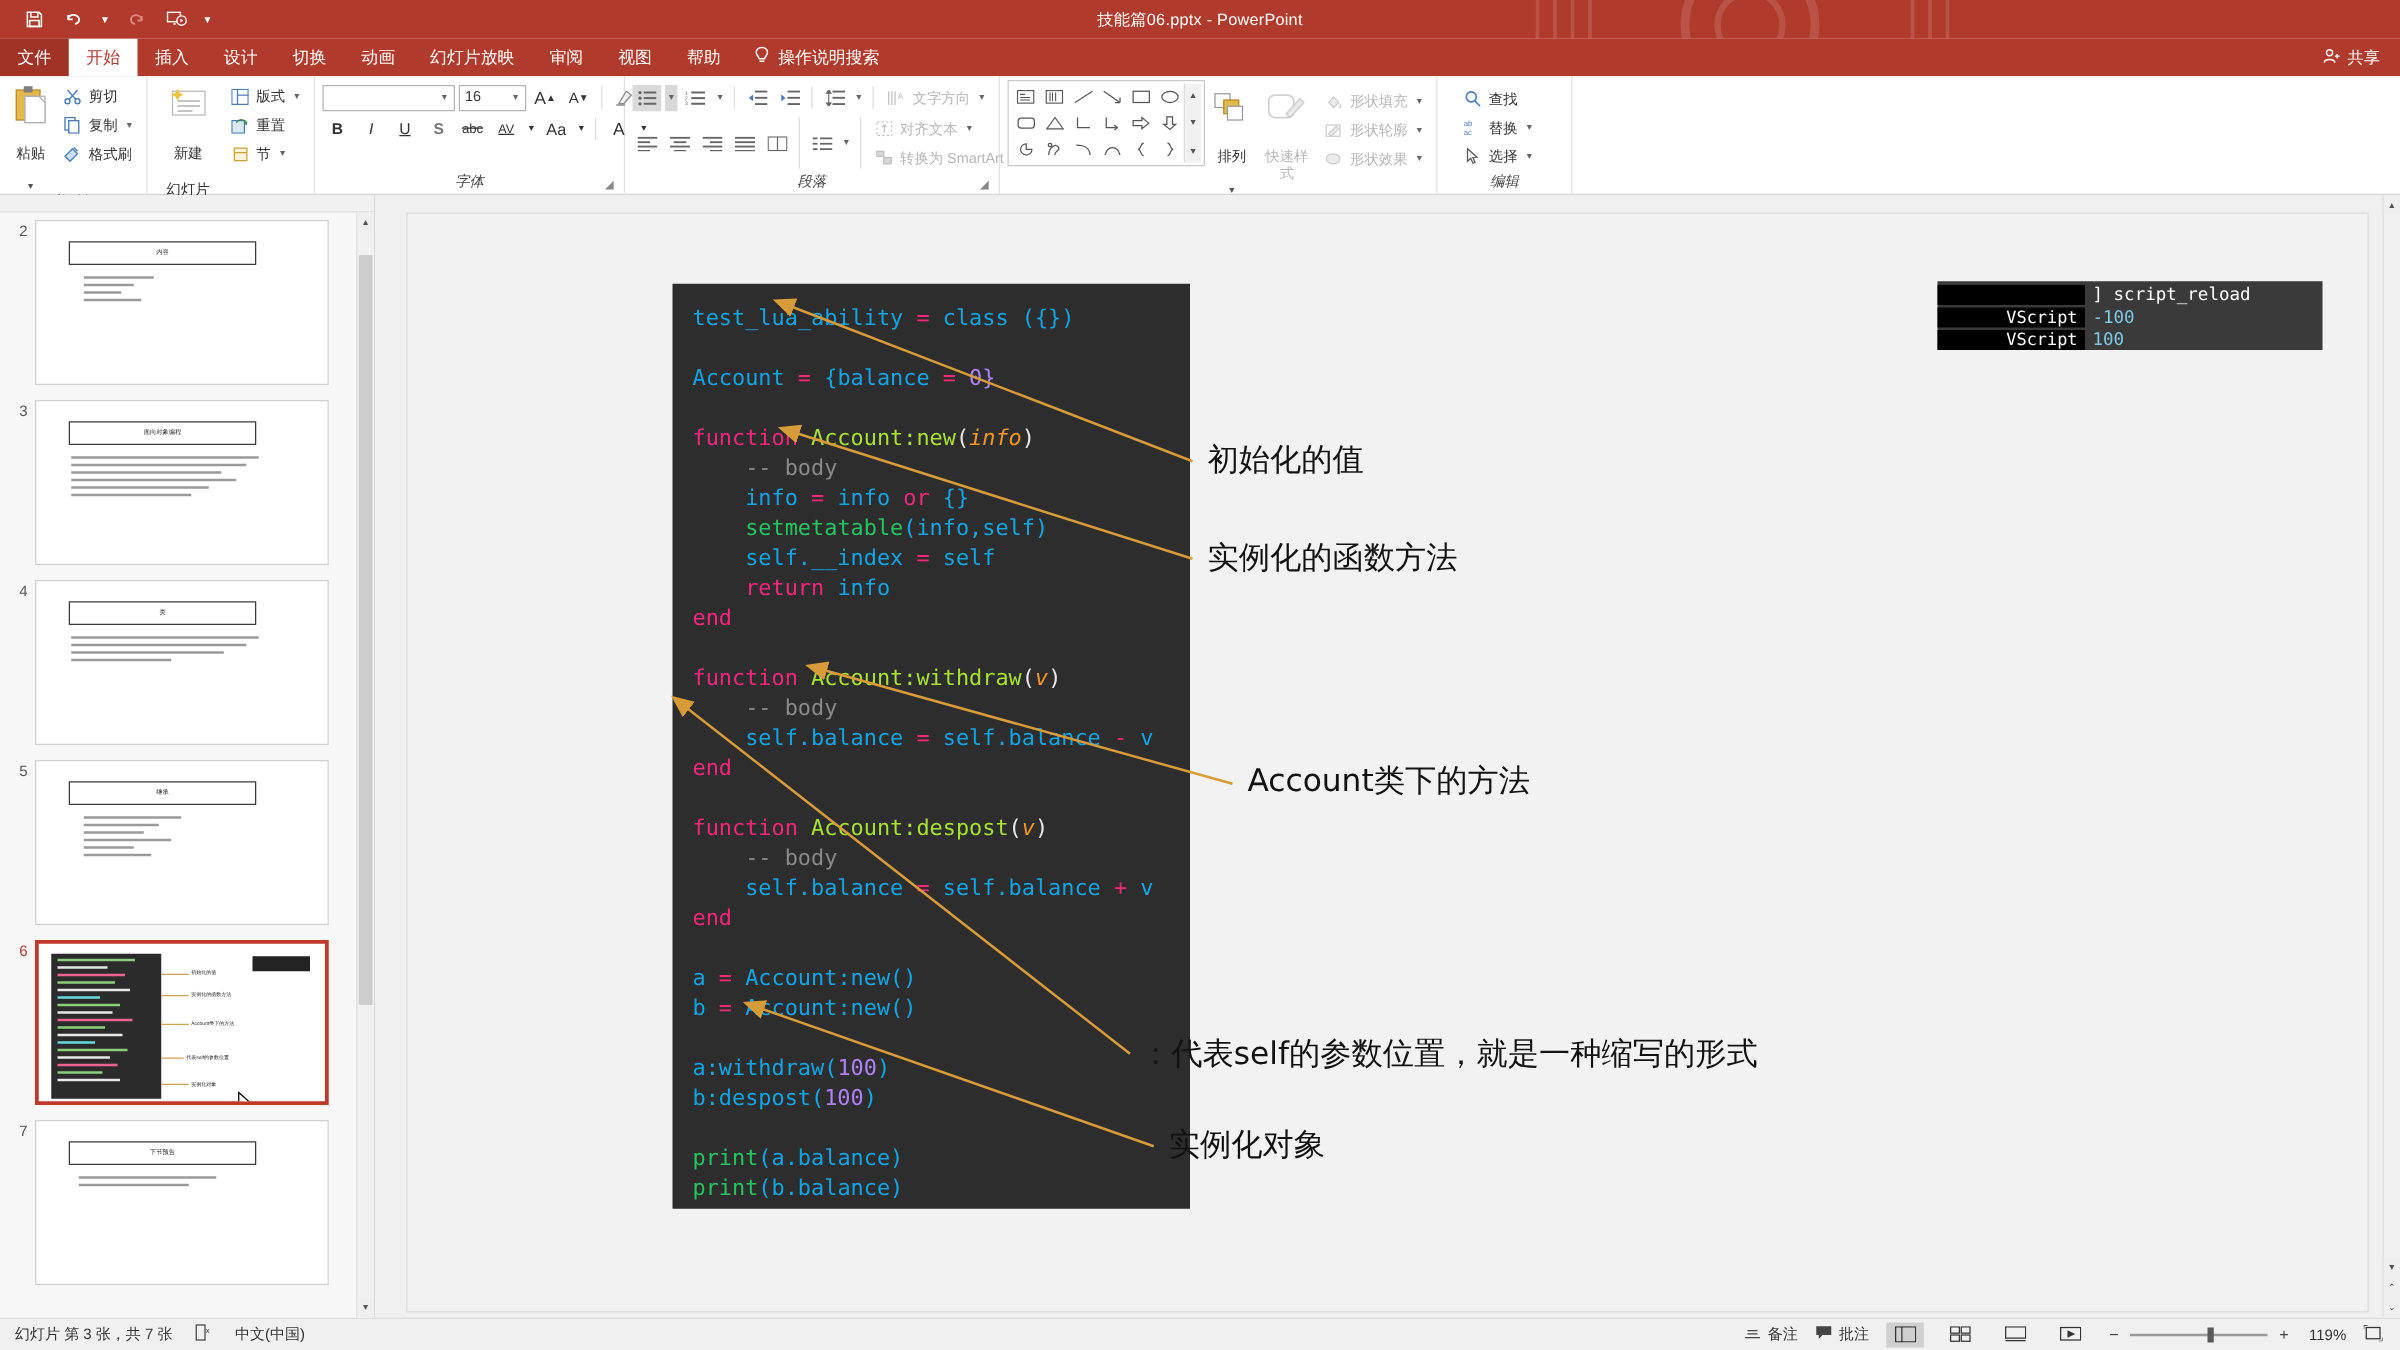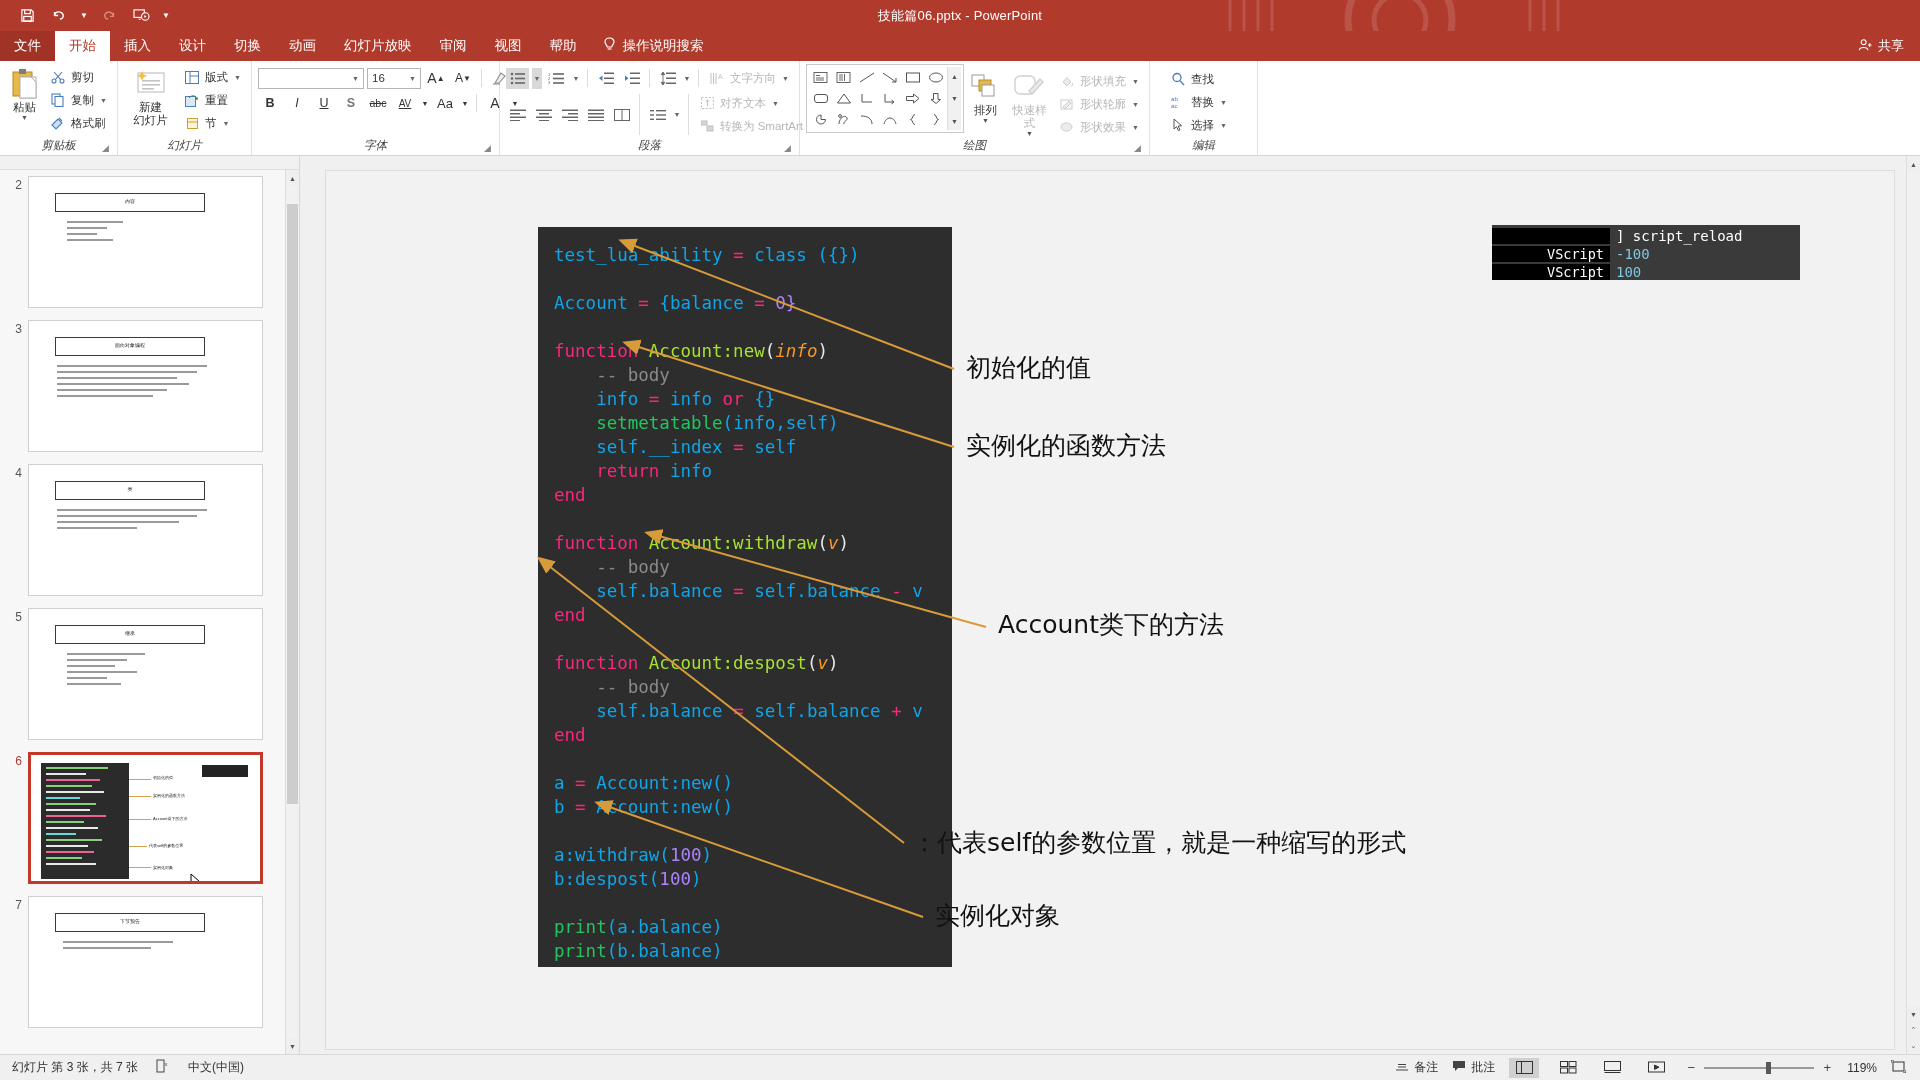--- a/index.html
+++ b/index.html
@@ -55,21 +55,21 @@
   .rgroup { display: flex; flex-direction: column; position: relative; padding: 3px 6px 0 6px; border-right: 1px solid #e2e2e2; }
   .rgroup-body { flex: 1; display: flex; align-items: flex-start; gap: 3px; }
   .rgroup-title {
     height: 17px; font-size: 11.5px; color: #444; text-align: center;
     display:flex; align-items:flex-start; justify-content:center; position: relative; font-style: italic;
   }
   .rgroup-launcher { position: absolute; right: 2px; bottom: 2px; font-size: 9px; color: #888; }
 
   .bigbtn {
     width: 54px; display: flex; flex-direction: column; align-items: center;
-    padding-top: 3px; font-size: 11.5px; color: #333; text-align: center; line-height: 1.15;
+    padding-top: 3px; font-size: 11.5px; color: #333; text-align: center; line-height: 1.15; gap: 16px;
   }
   .bigbtn .gl { height: 34px; display:flex; align-items:center; justify-content:center; }
   .bigbtn .cap { display:block; }
   .bigbtn .dd { font-size: 7px; color:#555; }
   .bigbtn.wide { width: 66px; }
 
   .smallcol { display: flex; flex-direction: column; gap: 1px; padding-top: 2px; }
   .smallbtn {
     height: 22px; display: flex; align-items: center; gap: 5px;
     font-size: 11.5px; color: #333; padding: 0 4px; white-space: nowrap;
@@ -152,21 +152,21 @@
   .c-kw   { color: #f9267d; }
   .c-fn   { color: #a6e22e; }
   .c-fn2  { color: #22c55e; }
   .c-par  { color: #fd971f; font-style: italic; }
   .c-num  { color: #ae81ff; }
   .c-op   { color: #f9267d; }
   .c-cm   { color: #8a8a8a; }
   .c-pn   { color: #e8e8e8; }
 
   .console {
-    position: absolute; left: 1166px; top: 54px; width: 308px; height: 55px;
+    position: absolute; left: 1224px; top: 54px; width: 308px; height: 55px;
     background: #3a3a3a; font-family: "DejaVu Sans Mono", "Liberation Mono", monospace;
     font-size: 14px; line-height: 18px; padding: 2px 0 0 0;
   }
   .crow { display:flex; height: 18px; align-items:center; }
   .ctag { width: 118px; background:#000; color:#fff; text-align:right; padding-right: 6px; height:16px; line-height:16px; font-size:13.5px;}
   .cval { padding-left: 6px; color: #7ec8e3; }
   .cval.white { color: #fff; }
 
   .ann {
     position: absolute; font-family: "DejaVu Sans", "Liberation Sans", sans-serif;

